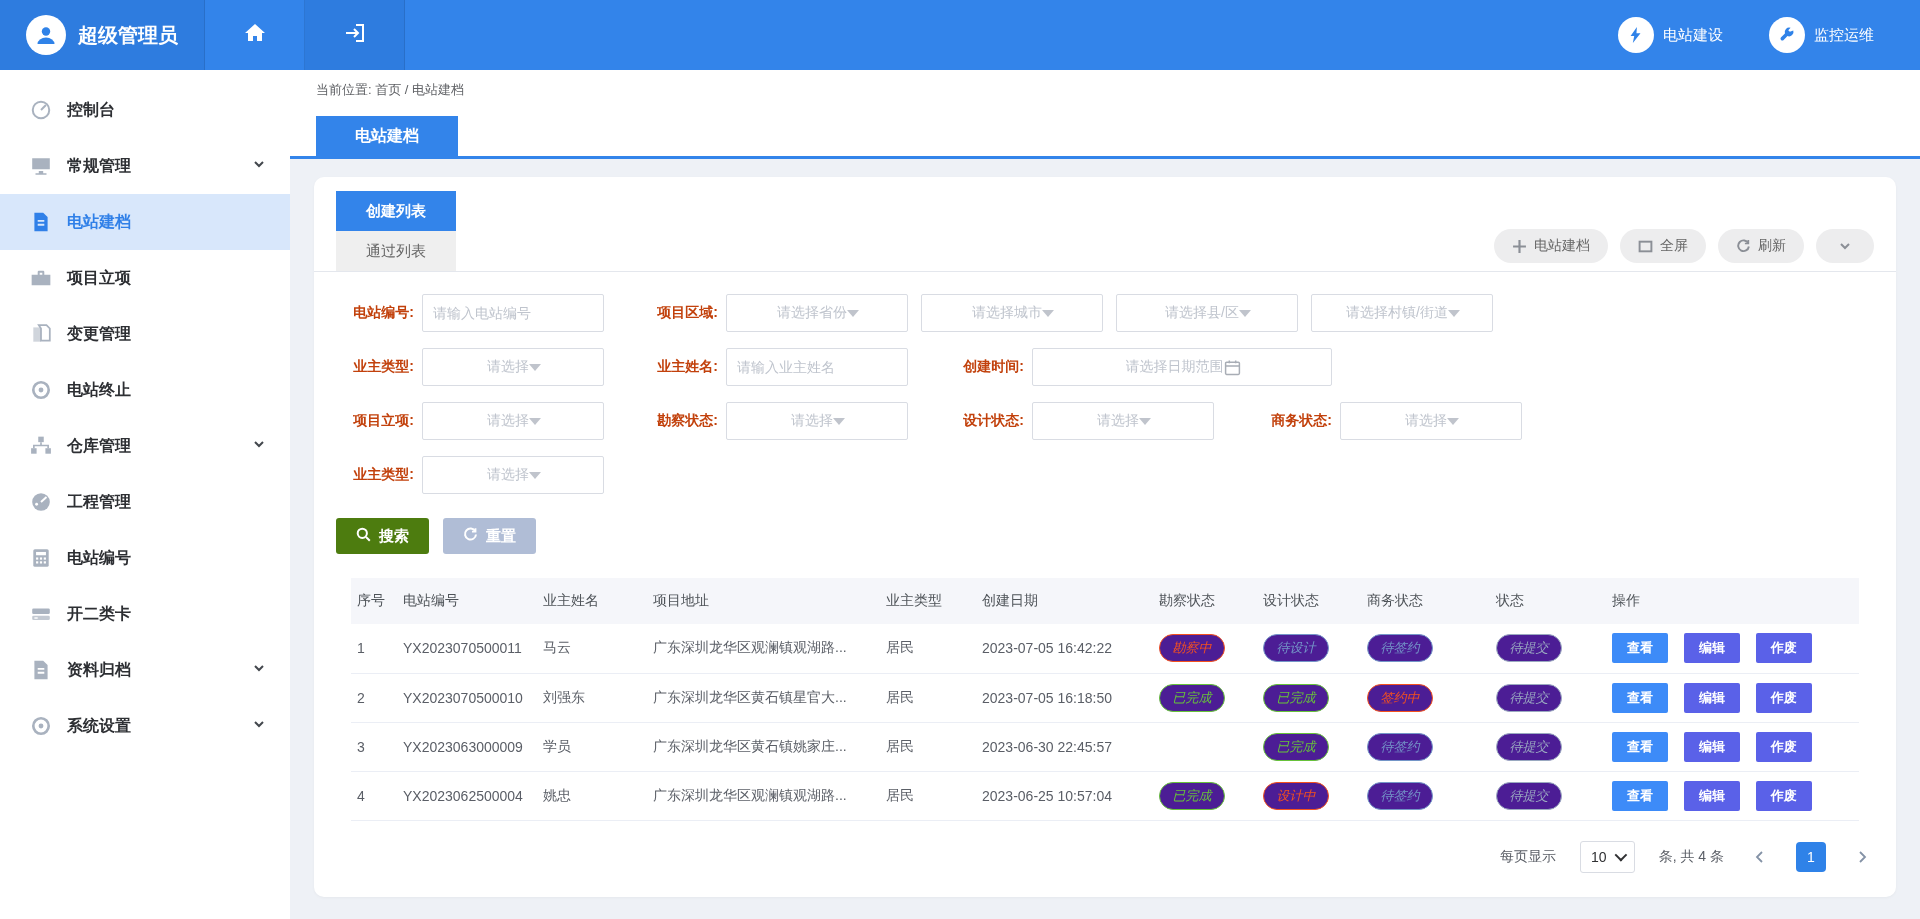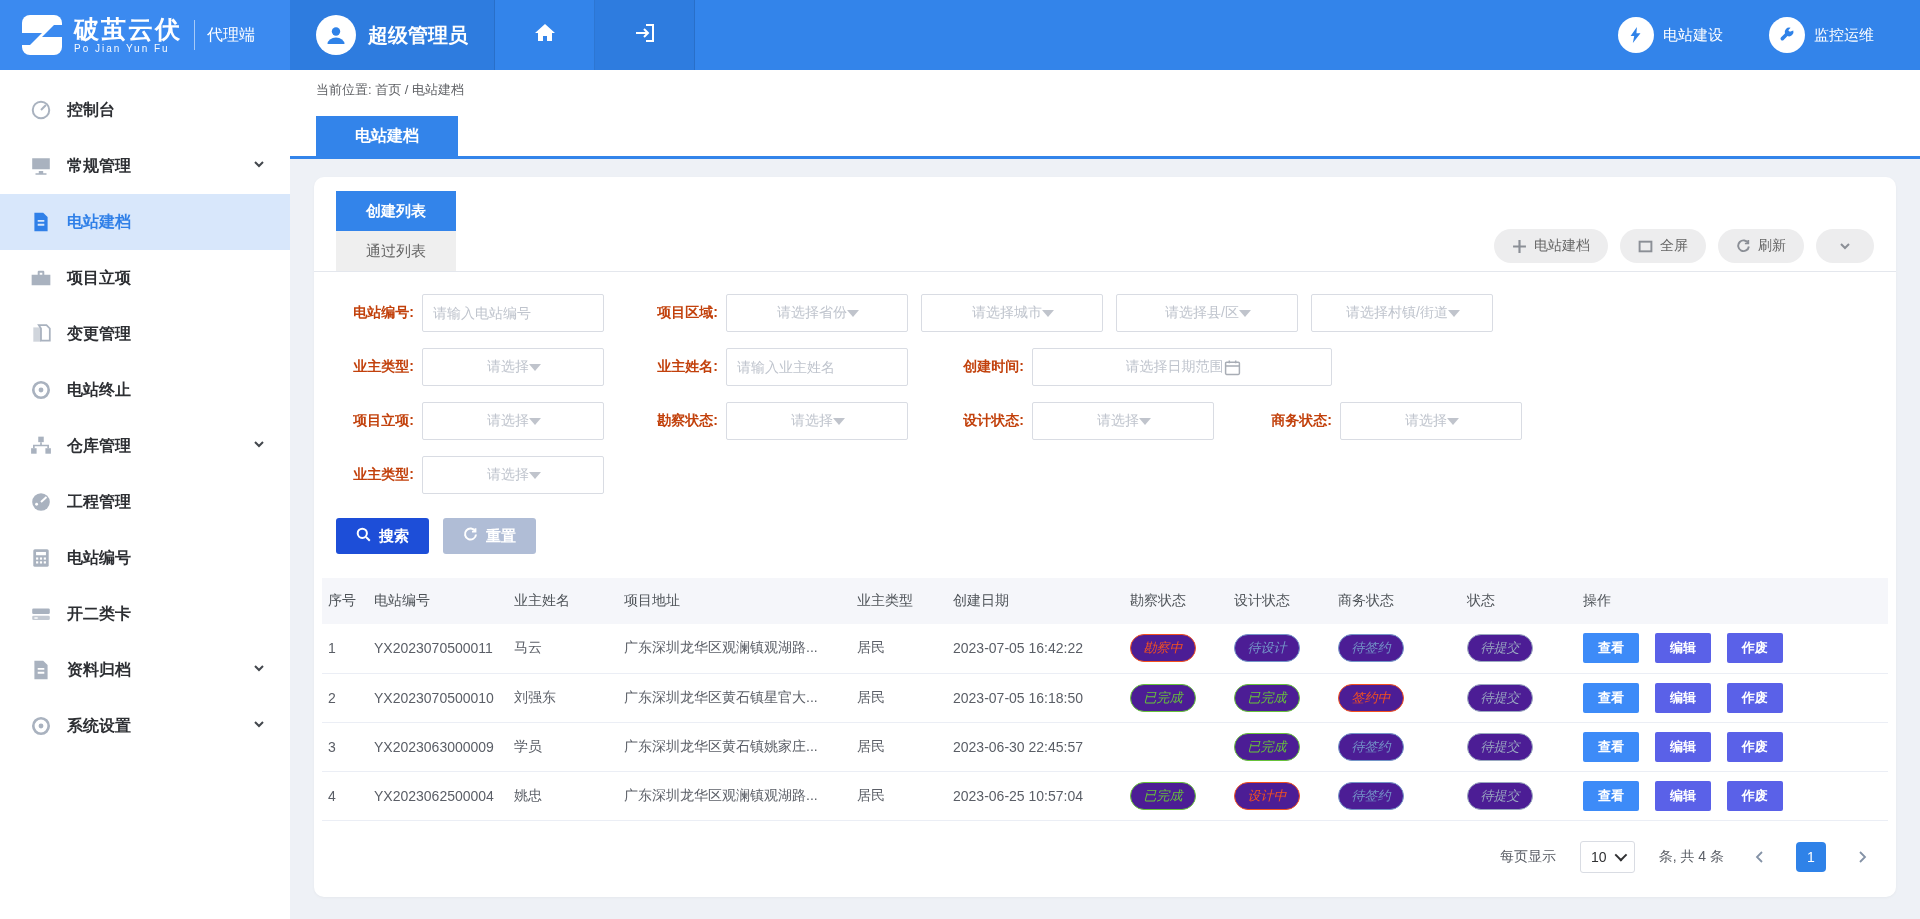--- a/index.html
+++ b/index.html
@@ -74,25 +74,25 @@
   .f-select .ph { color:#bfc4cd; overflow:hidden; white-space:nowrap; }
   .caret { width:0; height:0; border-left:6px solid transparent; border-right:6px solid transparent;
     border-top:7px solid #c0c4cc; flex:0 0 auto; }
   .region-group { display:flex; gap:13px; }
   .f-date { width:300px; }
   .cal-ico { color:#a8adb5; display:flex; }
 
   .action-row { display:flex; gap:14px; padding:8px 22px 2px; }
   .btn { height:36px; border:none; border-radius:3px; color:#fff; font-size:15px; font-weight:bold;
     display:flex; align-items:center; gap:8px; padding:0 20px; cursor:pointer; }
-  .btn-search { background:#1d4ed8; }
+  .btn-search { background:#4d7c0f; }
   .btn-reset { background:#b0bdd6; }
 
   
-  .tbl-wrap { padding:22px 8px 0; }
+  .tbl-wrap { padding:22px 37px 0; }
   table { width:100%; border-collapse:collapse; table-layout:fixed; }
   thead th { background:#f5f6fa; height:46px; font-size:14px; color:#4e5358; font-weight:normal;
     text-align:left; padding:0 6px; }
   tbody td { height:49px; border-bottom:1px solid #ebeef5; font-size:14px; color:#5a5e66;
     padding:0 6px; white-space:nowrap; overflow:hidden; text-overflow:ellipsis; }
   .badge { display:inline-block; min-width:66px; text-align:center; padding:4px 10px;
     border:1px solid; border-radius:14px; font-size:13px; background:#4c1d95;font-style:italic; }
   .badge.orange { color:#f4511e; border-color:#f4511e; }
   .badge.green  { color:#67c23a; border-color:#67c23a; }
   .badge.blue   { color:#7496c8; border-color:#7496c8; }
@@ -110,35 +110,20 @@
   .pp-caret { width:9px; height:9px; border-right:2px solid #303133; border-bottom:2px solid #303133;
     transform:rotate(45deg) translateY(-2px); }
   .pg-arrow { color:#8492a6; display:flex; cursor:pointer; padding:0 4px; }
   .pg-num { width:30px; height:30px; background:#2f82e8; color:#fff; border-radius:4px;
     display:flex; align-items:center; justify-content:center; font-size:14px; cursor:pointer; }
 </style>
 </head>
 <body>
 
 <header class="topbar">
-  <div class="logo-sec">
-    <span class="logo-mark">
-      <svg viewBox="0 0 44 44">
-          <rect x="2" y="2" width="40" height="40" rx="8" fill="#fff"></rect>
-        <path d="M2 20 L22 20 L10 32 L2 32 Z" fill="#3b8af0"></path>
-        <path d="M42 12 L34 12 L22 24 L42 24 Z" fill="#3b8af0"></path>
-        </svg>
-    </span>
-    <span>
-      <div class="logo-cn">破茧云伏</div>
-      <div class="logo-en">Po Jian Yun Fu</div>
-    </span>
-    <span class="logo-divider"></span>
-    <span class="portal">代理端</span>
-  </div>
   <div class="seg seg-user">
     <span class="avatar">
       <svg width="24" height="24" viewBox="0 0 24 24" fill="#2f82e8">
         <circle cx="12" cy="8.5" r="4.2"></circle>
           <path d="M3.5 21 a8.5 6.5 0 0 1 17 0 Z"></path>
         </svg>
     </span>
     <span>超级管理员</span>
   </div>
   <div class="seg seg-home">

